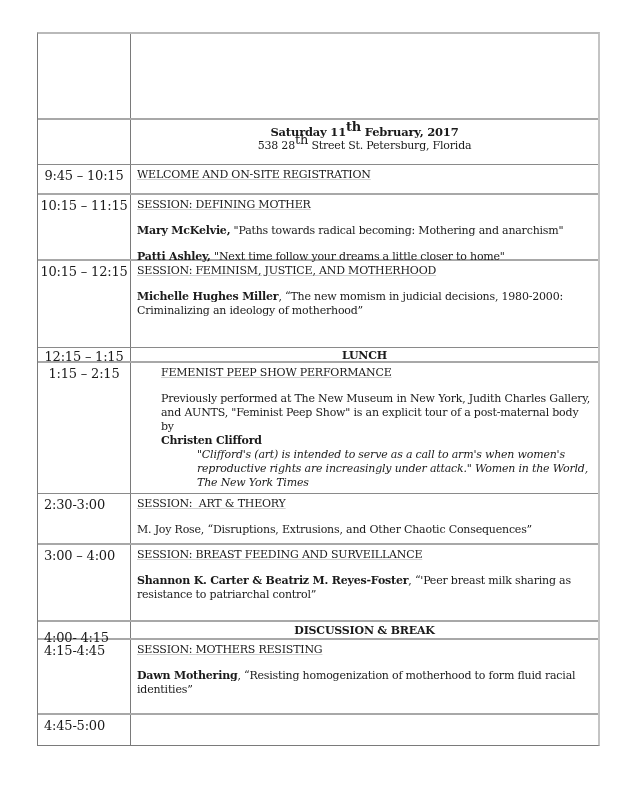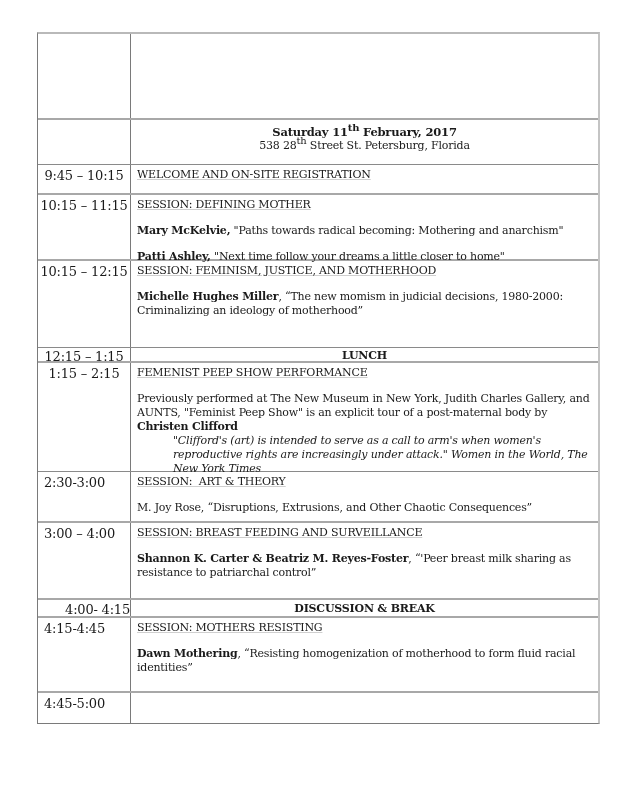--- a/index.html
+++ b/index.html
@@ -13,21 +13,21 @@
     .time { width: 93px; flex: 0 0 93px; border-right: 1px solid #7a7a7a; box-sizing: border-box; font-size: 13px; padding: 3px 0 0 6px; white-space: nowrap; letter-spacing: -0.2px; }
     .time.c { text-align: center; padding-left: 0; }
     .content { flex: 1; box-sizing: border-box; padding: 3px 6px 0 6px; font-size: 11px; line-height: 14px; letter-spacing: -0.2px; }
     .title { text-decoration: underline; text-decoration-color: #cfcfcf; }
     .center { text-align: center; }
     .bold { font-weight: bold; }
     .gap { height: 12px; }
     .quote { font-style: italic; padding-left: 36px; }
     .date { text-align: center; font-weight: bold; font-size: 11.5px; padding-top: 2px; }
     .addr { text-align: center; font-size: 11px; }
-    sup { font-size: 10px; line-height: 0; }
+    sup { font-size: 13px; line-height: 0; }
   </style>
 </head>
 <body>
 
 <div class="page">
   <div class="grid">
 
     <div class="row thick" style="height:86px;">
       <div class="time"></div>
       <div class="content"></div>
@@ -66,21 +66,21 @@
         <div class="gap"></div>
         <div><span class="bold">Michelle Hughes Miller</span><span>, “The new momism in judicial decisions, 1980-2000: Criminalizing an ideology of motherhood”</span></div>
       </div>
     </div>
 
     <div class="row thick" style="height:15px;">
       <div class="time c" style="padding-top:1px;">12:15 – 1:15</div>
       <div class="content center bold" style="padding-top:1px;">LUNCH</div>
     </div>
 
-    <div class="row" style="height:109px;">
+    <div class="row" style="height:131px;gap:24px;">
       <div class="time c">1:15 – 2:15</div>
       <div class="content">
         <div class="title">FEMENIST PEEP SHOW PERFORMANCE</div>
         <div class="gap"></div>
         <div>Previously performed at The New Museum in New York, Judith Charles Gallery, and AUNTS, "Feminist Peep Show" is an explicit tour of a post-maternal body by</div>
         <div class="bold">Christen Clifford</div>
         <div class="quote">"Clifford's (art) is intended to serve as a call to arm's when women's reproductive rights are increasingly under attack." Women in the World, The New York Times</div>
       </div>
     </div>
 
@@ -96,21 +96,21 @@
     <div class="row thick" style="height:77px;">
       <div class="time">3:00 – 4:00</div>
       <div class="content">
         <div class="title">SESSION: BREAST FEEDING AND SURVEILLANCE</div>
         <div class="gap"></div>
         <div><span class="bold">Shannon K. Carter &amp; Beatriz M. Reyes-Foster</span><span>, “'Peer breast milk sharing as resistance to patriarchal control”</span></div>
       </div>
     </div>
 
     <div class="row thick" style="height:18px;">
-      <div class="time" style="padding-top:2px;text-align:right;">4:00- 4:15</div>
+      <div class="time" style="padding-top:8px;">4:00- 4:15</div>
       <div class="content center bold" style="padding-top:2px;">DISCUSSION &amp; BREAK</div>
     </div>
 
     <div class="row thick" style="height:75px;">
       <div class="time">4:15-4:45</div>
       <div class="content">
         <div class="title">SESSION: MOTHERS RESISTING</div>
         <div class="gap"></div>
         <div><span class="bold">Dawn Mothering</span><span>, “Resisting homogenization of motherhood to form fluid racial identities”</span></div>
       </div>

